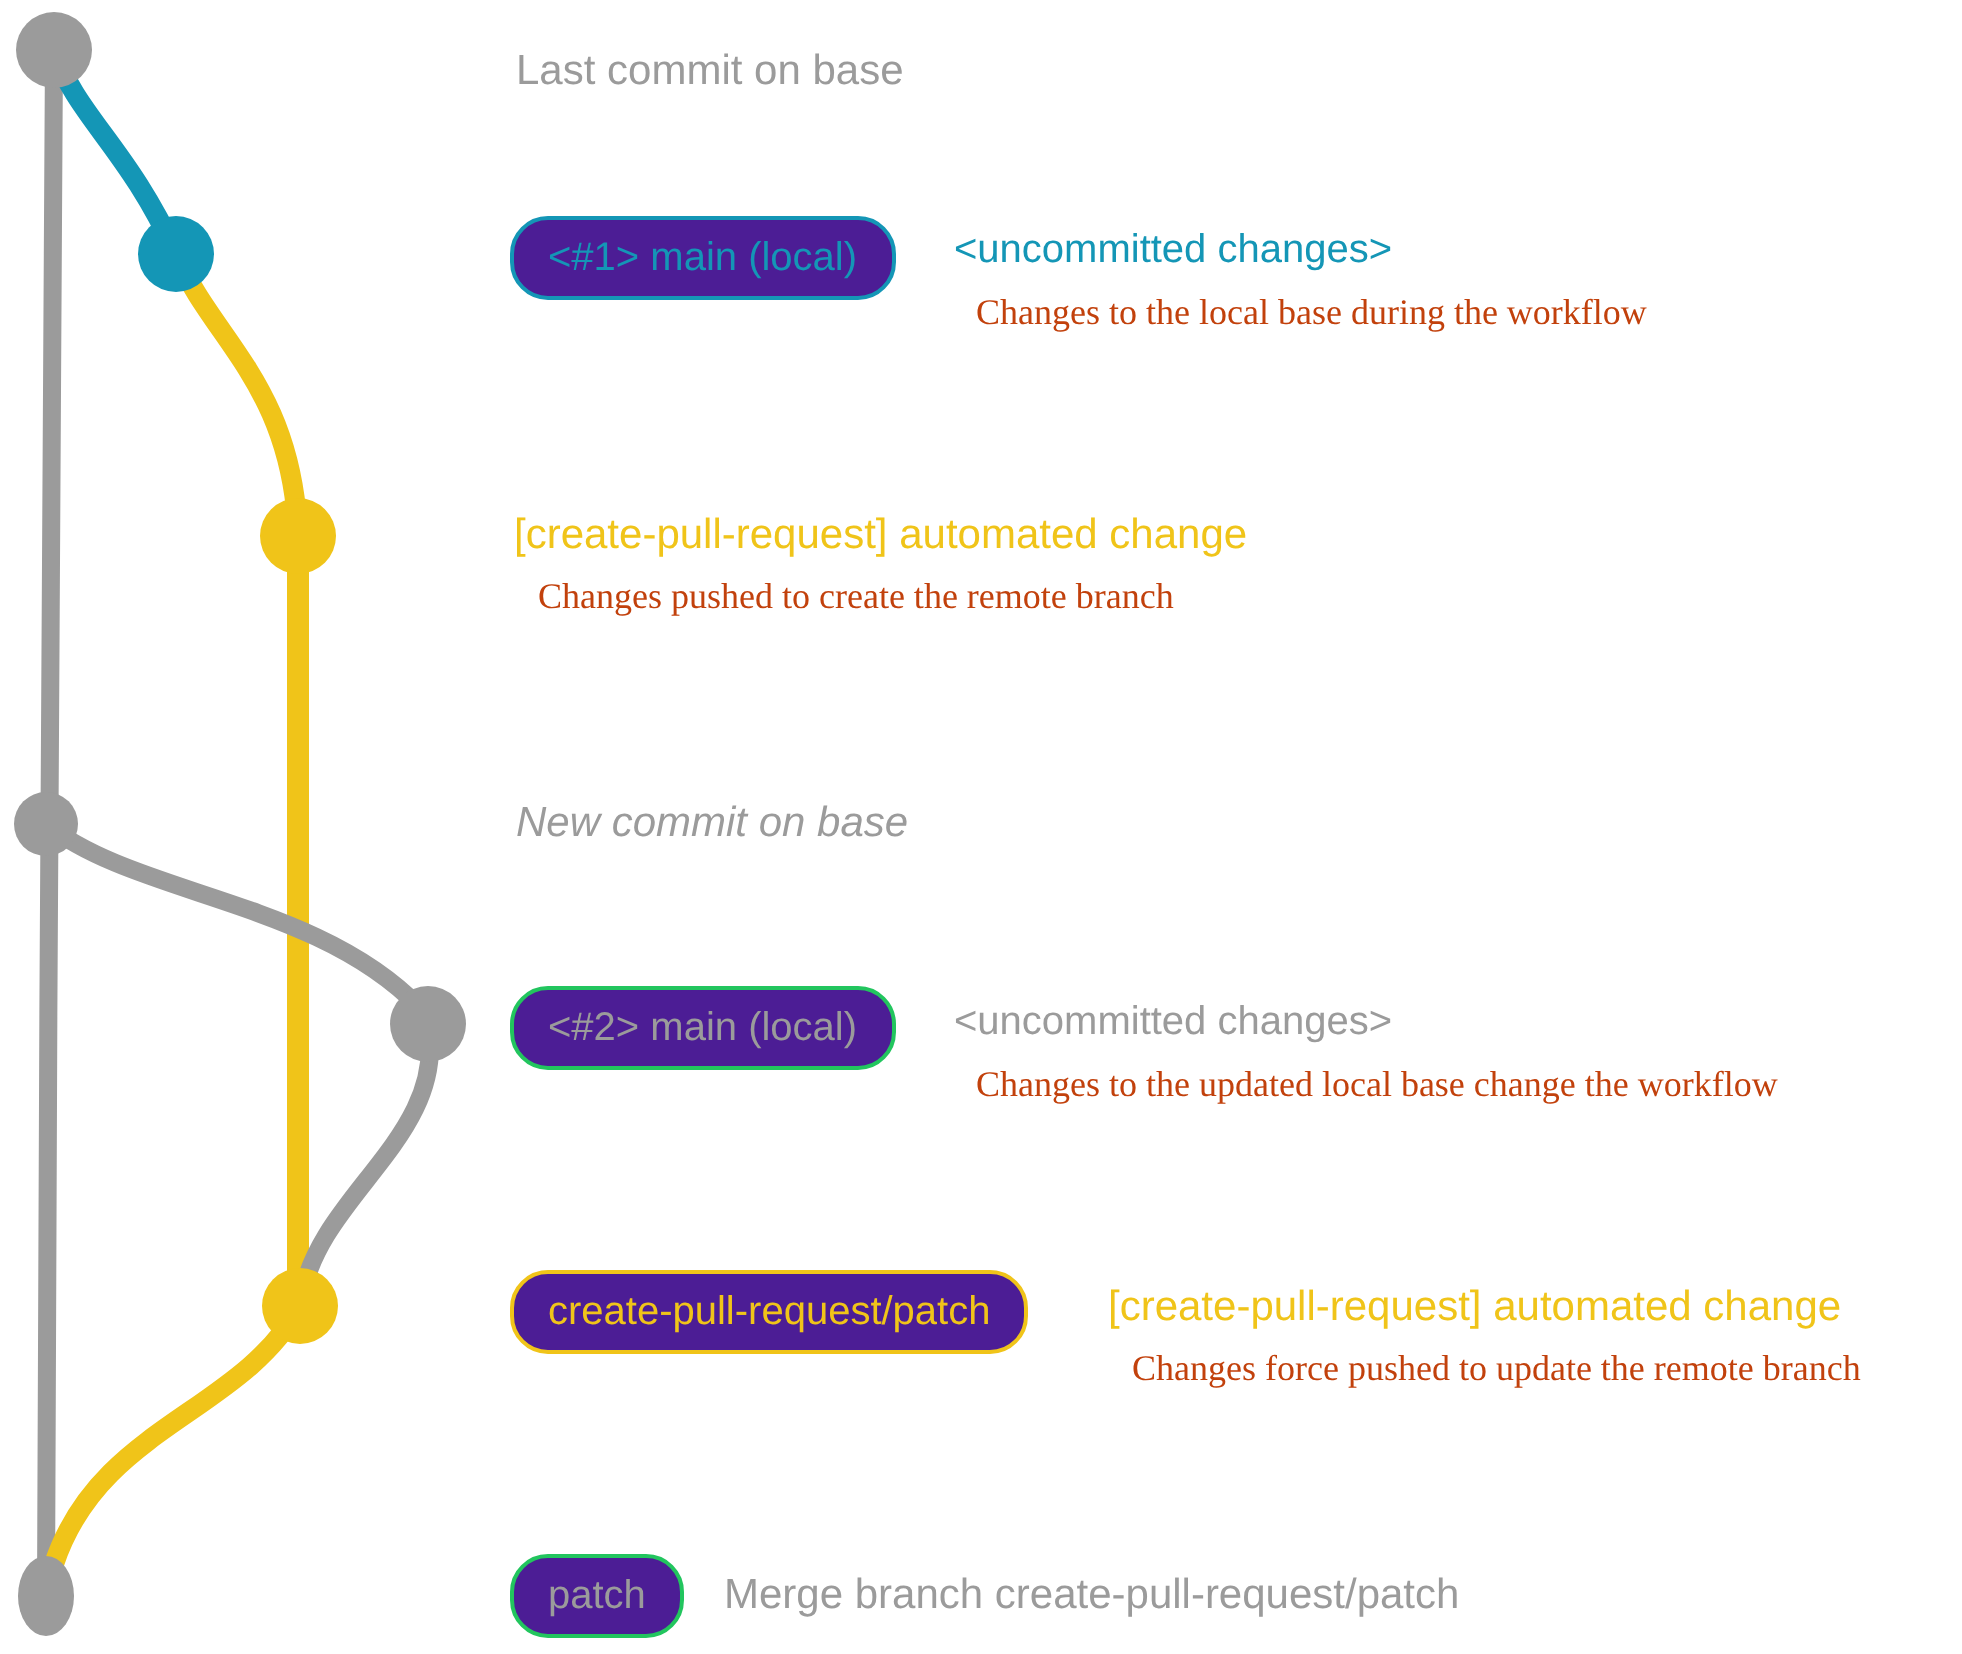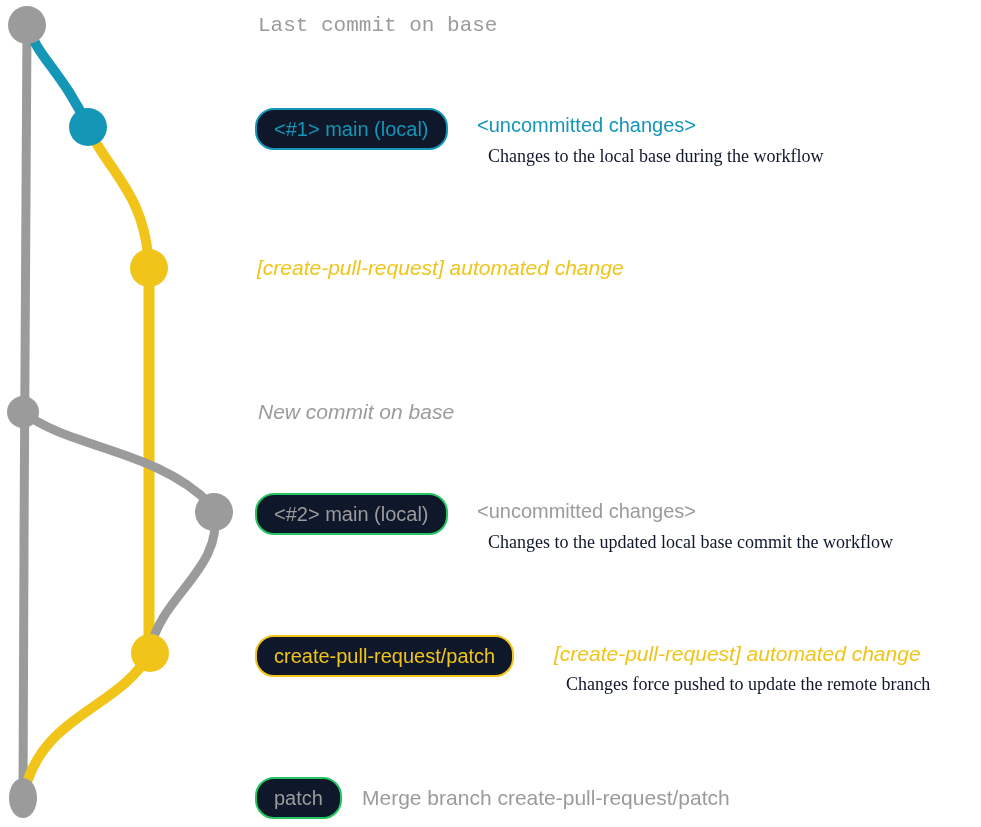--- a/index.html
+++ b/index.html
@@ -11,25 +11,25 @@
   .stroke-gray{stroke:var(--gray);fill:none;}
   .stroke-teal{stroke:var(--teal);fill:none;}
   .stroke-yellow{stroke:var(--yellow);fill:none;}
   .fill-gray{fill:var(--gray);}
   .fill-teal{fill:var(--teal);}
   .fill-yellow{fill:var(--yellow);}
 
   .txt{position:absolute;white-space:nowrap;}
   .sans-gray{color:var(--gray);font-size:21px;}
   .sans-teal{color:var(--teal);font-size:20px;}
-  .sans-yellow{color:var(--yellow);font-size:20px;font-style:italic;}
-  .caption{font-family:"Liberation Serif","DejaVu Serif",serif;color:#0f172a;font-size:18px;}
+  .sans-yellow{color:var(--yellow);font-size:20px;}
+  .caption{font-family:"Liberation Serif","DejaVu Serif",serif;color:#c2410c;font-size:18px;}
 
   .pill{position:absolute;display:inline-block;border-radius:19px;padding:6px 17px;
-        font-size:20px;line-height:26px;background:#0f172a;}
+        font-size:20px;line-height:26px;background:#4c1d95;}
   .pill-teal{border:2px solid var(--teal);color:var(--teal);}
   .pill-gray{border:2px solid #22c55e;color:var(--gray);}
   .pill-yellow{border:2px solid var(--yellow);color:var(--yellow);text-align:center;}
 </style>
 </head>
 <body>
 
 <div id="canvas">
 
   <svg id="graph-svg" width="260" height="827" viewBox="0 0 260 827">
@@ -44,33 +44,34 @@
 
     <circle class="fill-gray" cx="27" cy="25" r="19"></circle>
     <circle class="fill-teal" cx="88" cy="127" r="19"></circle>
     <circle class="fill-yellow" cx="149" cy="268" r="19"></circle>
     <circle class="fill-gray" cx="23" cy="412" r="16"></circle>
     <circle class="fill-gray" cx="214" cy="512" r="19"></circle>
     <circle class="fill-yellow" cx="150" cy="653" r="19"></circle>
     <ellipse class="fill-gray" cx="23" cy="798" rx="14" ry="20"></ellipse>
   </svg>
 
-  <div class="txt sans-gray" style="left:258px;top:14px;font-family:Liberation Mono, monospace;">Last commit on base</div>
+  <div class="txt sans-gray" style="left:258px;top:24px;">Last commit on base</div>
 
   <div class="pill pill-teal" style="left:255px;top:108px;">&lt;#1&gt; main (local)</div>
   <div class="txt sans-teal" style="left:477px;top:114px;">&lt;uncommitted changes&gt;</div>
   <div class="txt caption" style="left:488px;top:146px;">Changes to the local base during the workflow</div>
 
   <div class="txt sans-yellow" style="left:257px;top:256px;font-size:21px;">[create-pull-request] automated change</div>
+  <div class="txt caption" style="left:269px;top:288px;">Changes pushed to create the remote branch</div>
 
   <div class="txt sans-gray" style="left:258px;top:400px;font-style:italic;">New commit on base</div>
 
   <div class="pill pill-gray" style="left:255px;top:493px;">&lt;#2&gt; main (local)</div>
   <div class="txt sans-gray" style="left:477px;top:500px;font-size:20px;">&lt;uncommitted changes&gt;</div>
-  <div class="txt caption" style="left:488px;top:532px;">Changes to the updated local base commit the workflow</div>
+  <div class="txt caption" style="left:488px;top:532px;">Changes to the updated local base change the workflow</div>
 
   <div class="pill pill-yellow" style="left:255px;top:635px;">create-pull-request/patch</div>
   <div class="txt sans-yellow" style="left:554px;top:642px;font-size:21px;">[create-pull-request] automated change</div>
   <div class="txt caption" style="left:566px;top:674px;">Changes force pushed to update the remote branch</div>
 
   <div class="pill pill-gray" style="left:255px;top:777px;">patch</div>
   <div class="txt sans-gray" style="left:362px;top:786px;">Merge branch create-pull-request/patch</div>
 
 </div>
 

